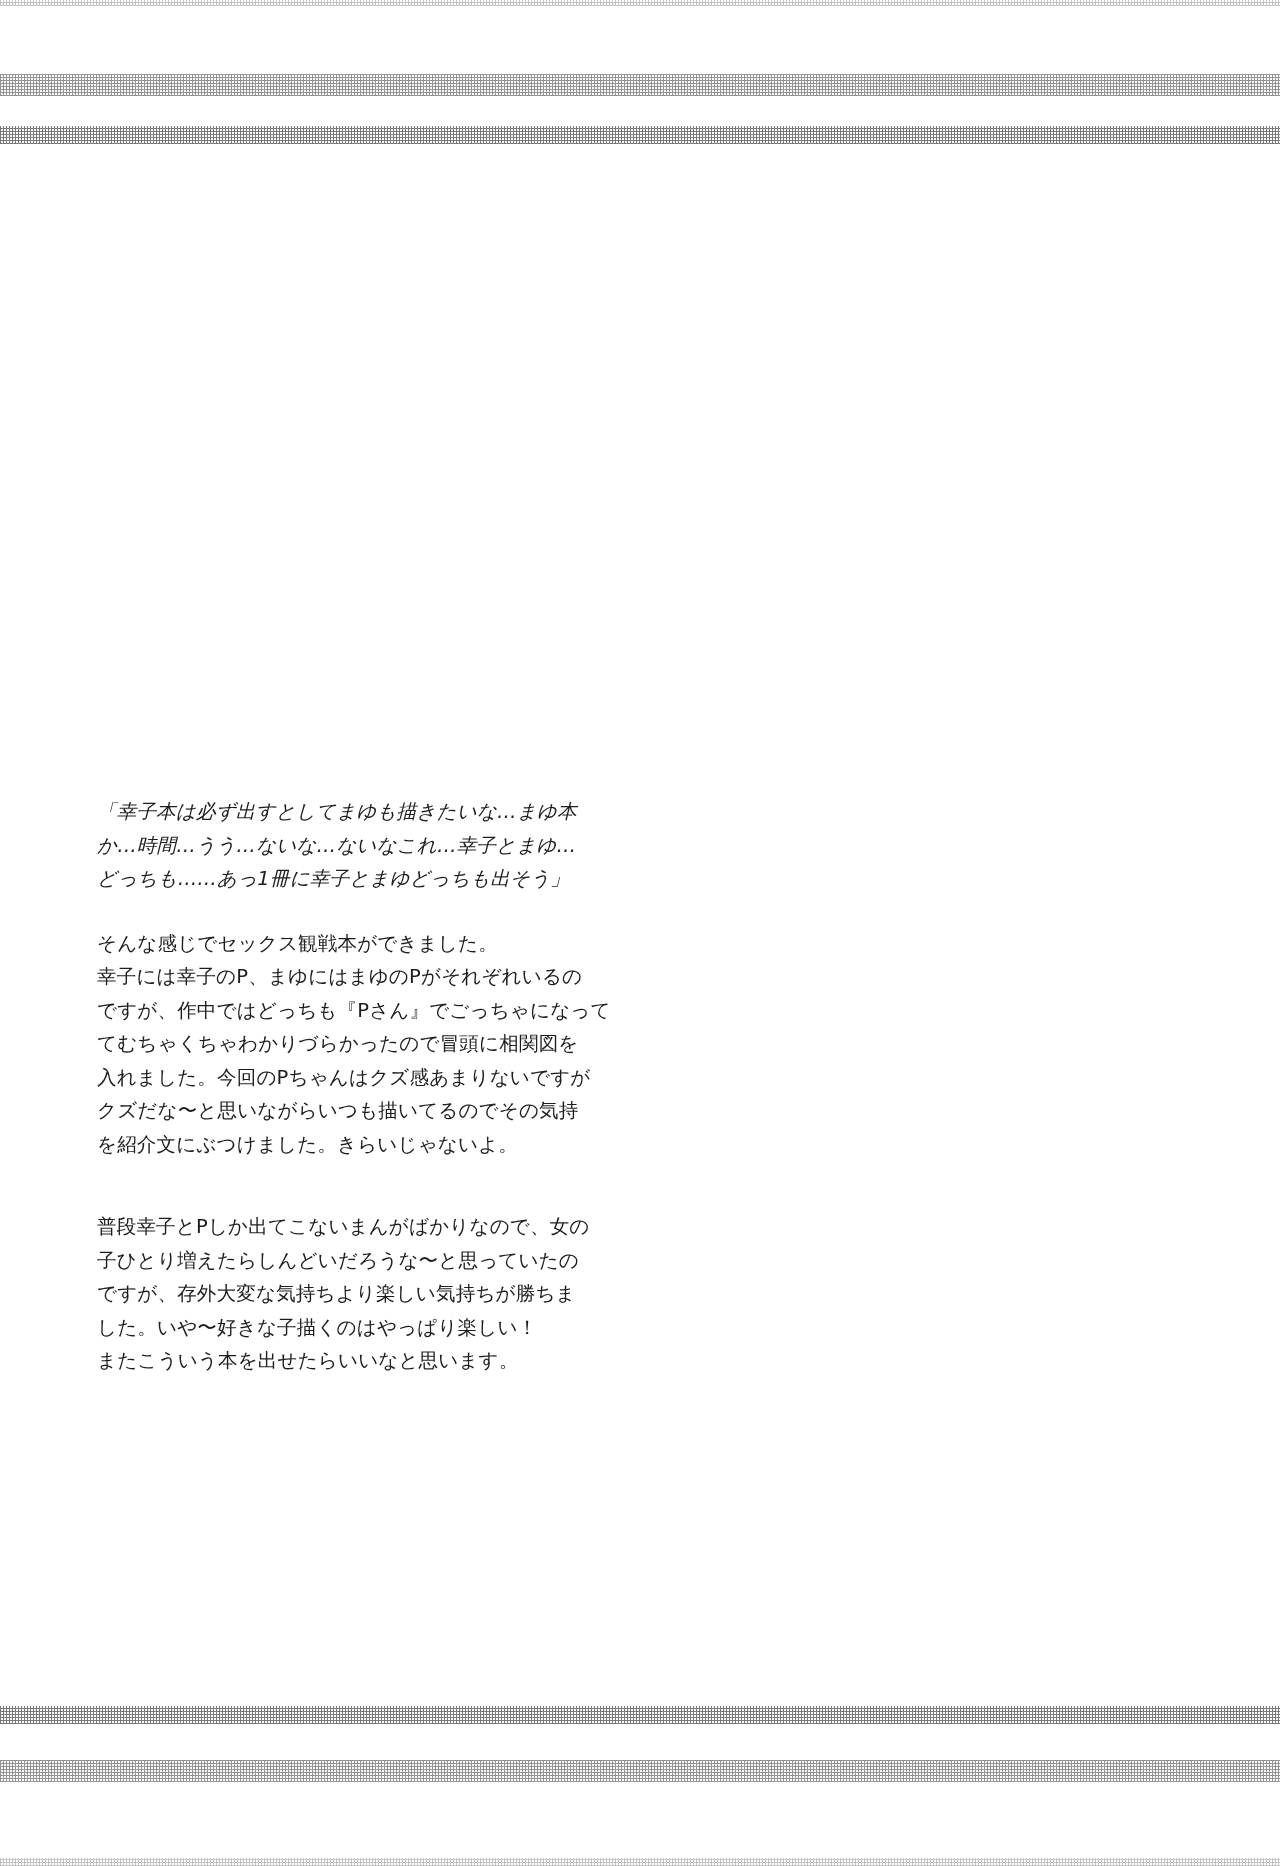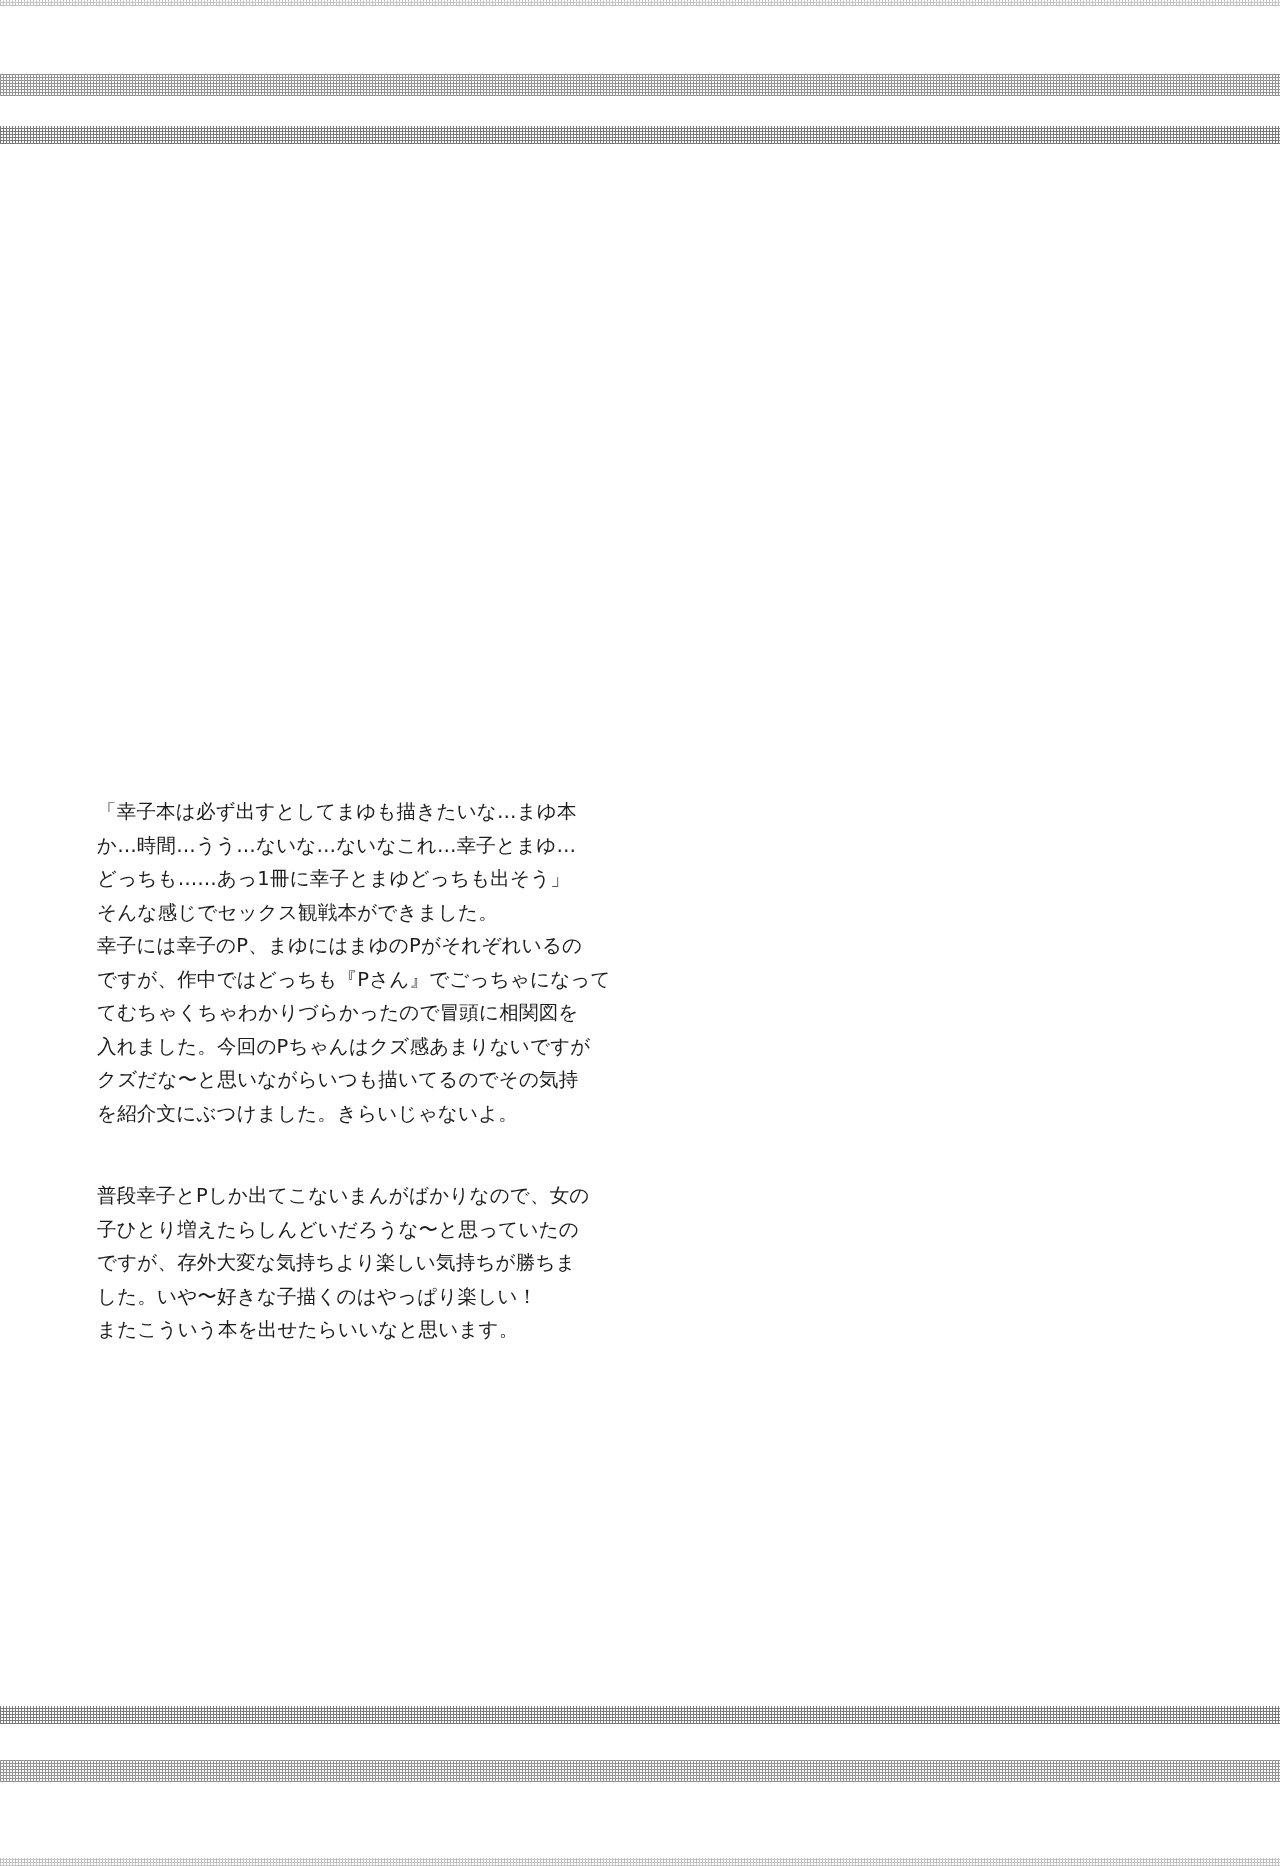--- a/index.html
+++ b/index.html
@@ -70,20 +70,22 @@
   .para {
     font-family: "DejaVu Sans", sans-serif;
     font-size: 19.5px;
     line-height: 33.5px;
     color: #1d1d1d;
     letter-spacing: 0.2px;
     white-space: pre-line;
     margin: 0;
   }
   .para.quote {
+    margin-bottom: 31px;
+    font-style: italic;
   }
   .para.block2 {
     margin-bottom: 49px;
   }
   .para.block3 {
     margin-bottom: 9px;
   }
 </style>
 </head>
 <body>

